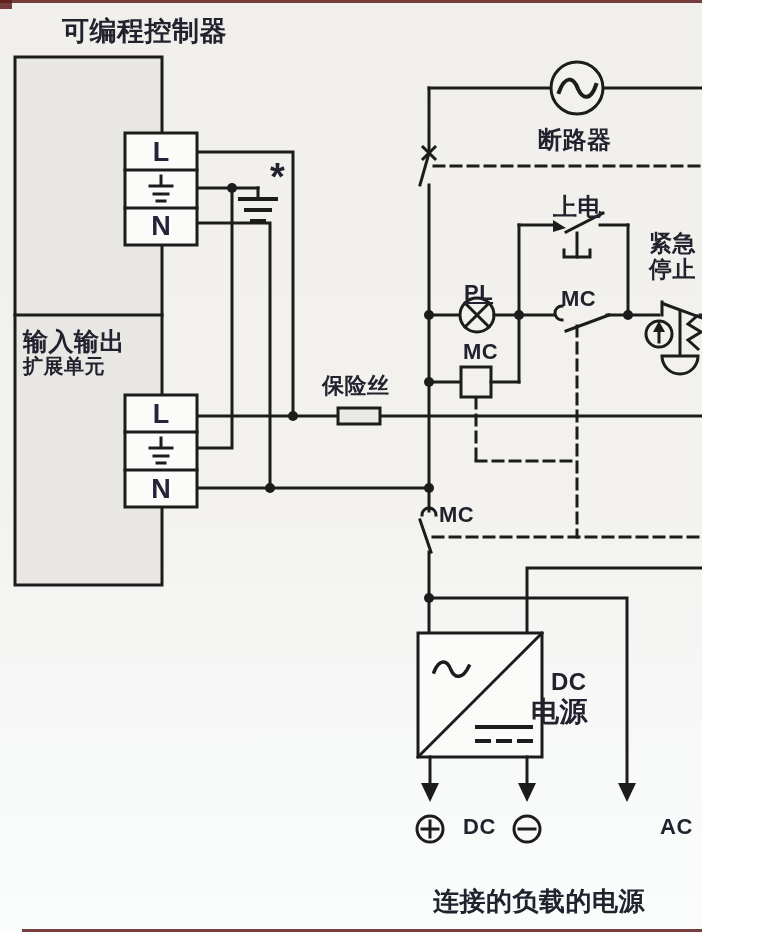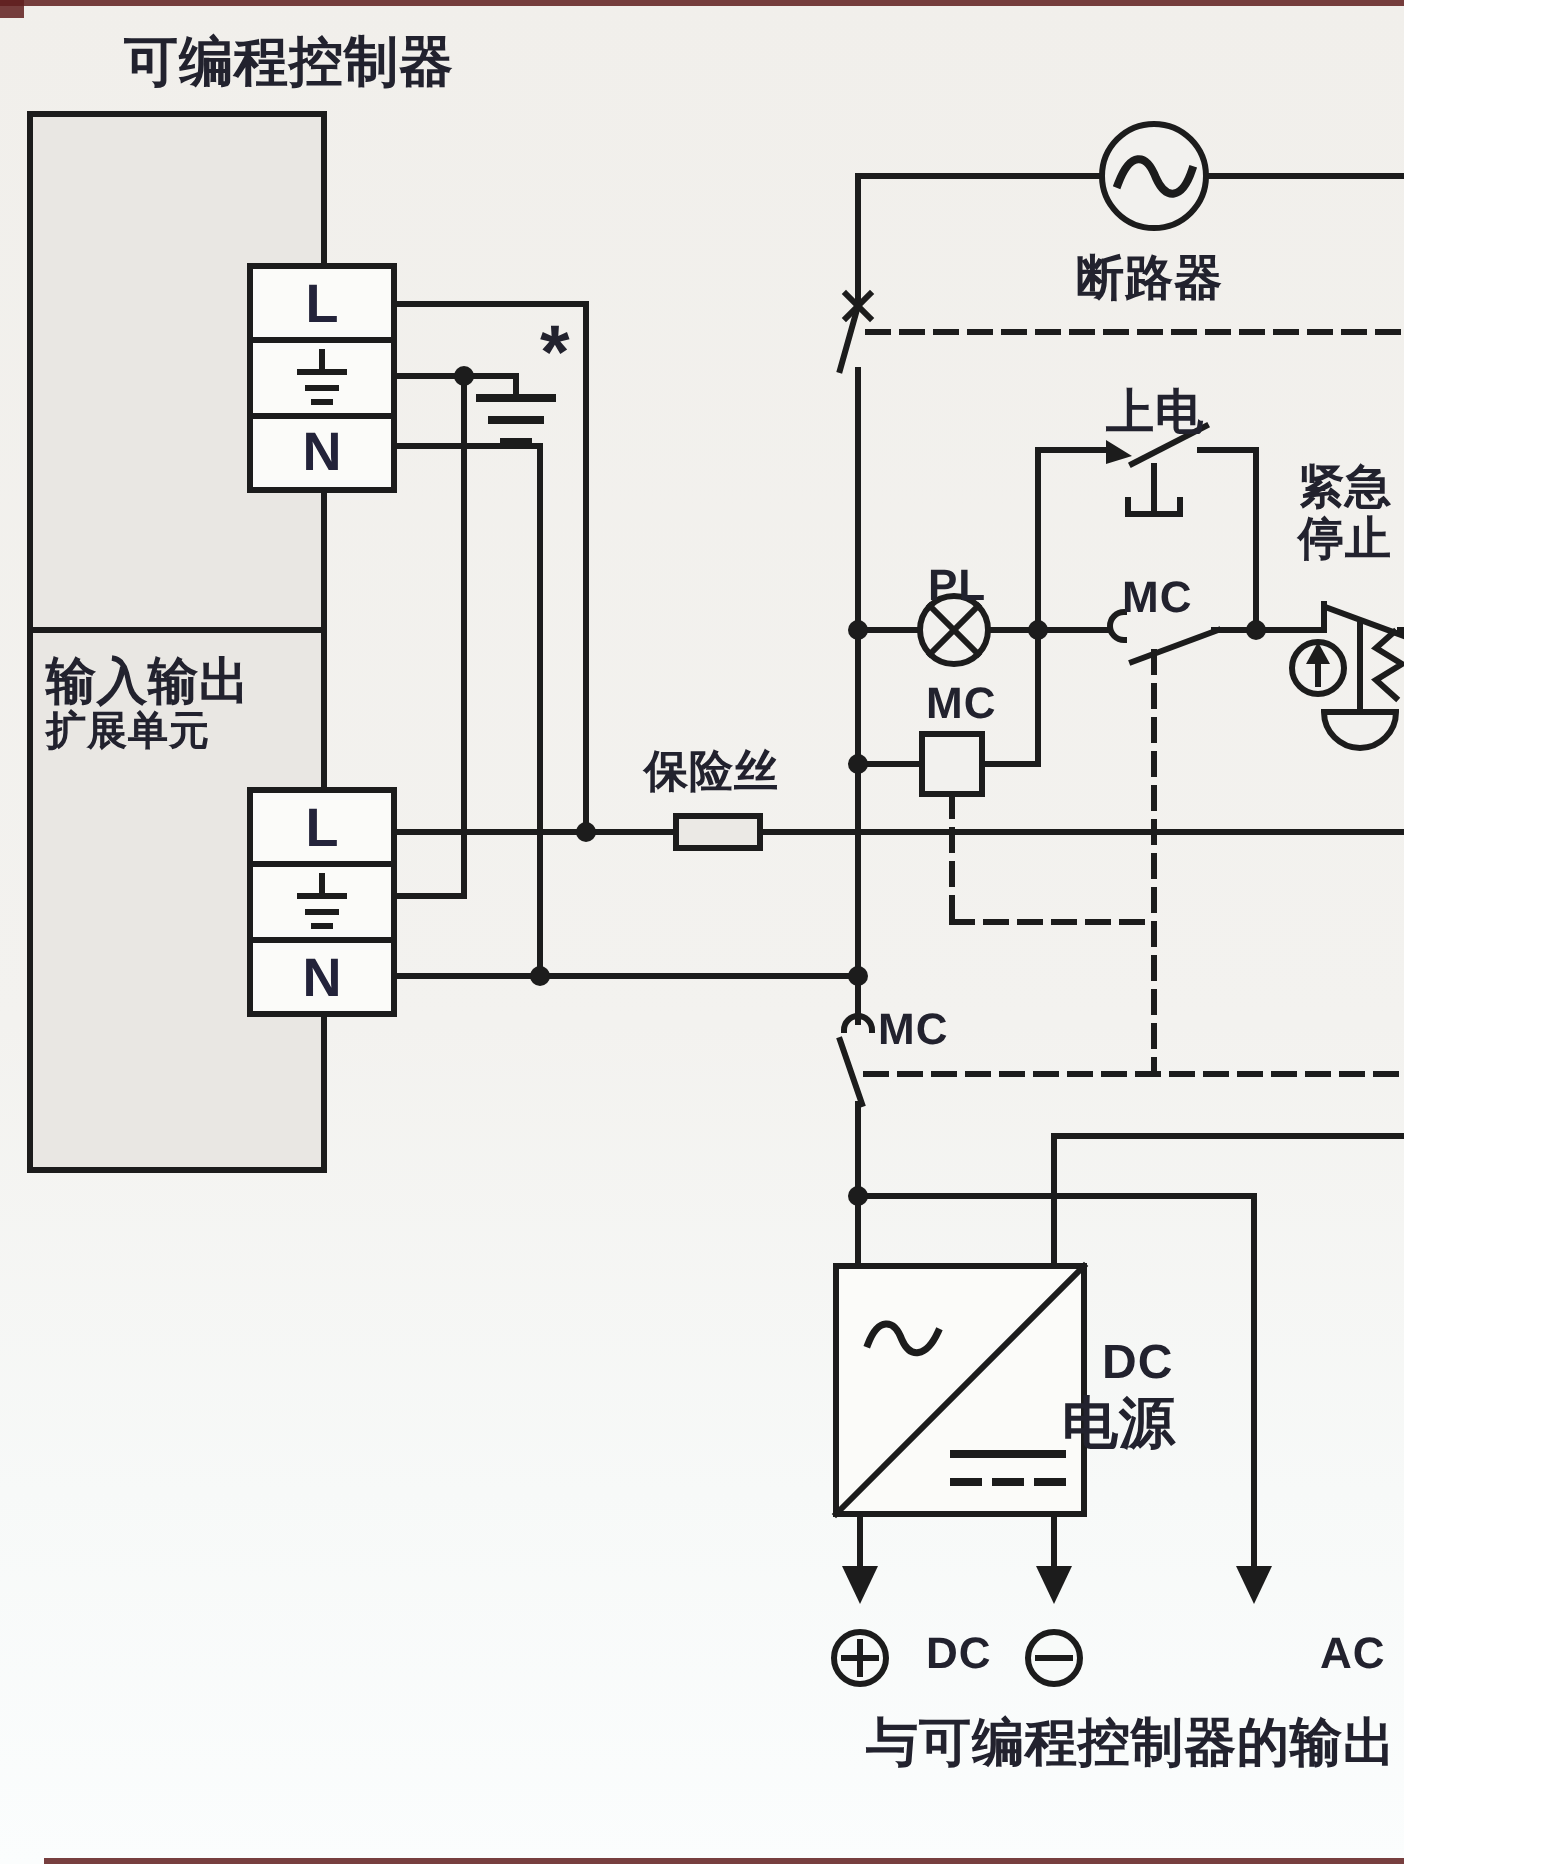--- a/index.html
+++ b/index.html
@@ -217,28 +217,28 @@
   <div class="cell-lbl" style="top:211px;">N</div>
   <div class="cell-lbl" style="top:399px;">L</div>
   <div class="cell-lbl" style="top:474px;">N</div>
 
   <div class="lbl" style="left:270px;top:158px;font-size:38px;">*</div>
 
   <div class="lbl" style="left:538px;top:127px;font-size:24px;">断路器</div>
   <div class="lbl" style="left:553px;top:194px;font-size:24px;">上电</div>
   <div class="lbl" style="left:649px;top:231px;font-size:23px;">紧急</div>
   <div class="lbl" style="left:649px;top:257px;font-size:23px;">停止</div>
-  <div class="lbl" style="left:464px;top:281px;font-size:22px;">PL</div>
+  <div class="lbl" style="left:464px;top:281px;font-size:22px;text-decoration:underline;">PL</div>
   <div class="lbl" style="left:561px;top:287px;font-size:22px;">MC</div>
   <div class="lbl" style="left:463px;top:340px;font-size:22px;">MC</div>
   <div class="lbl" style="left:322px;top:374px;font-size:22px;">保险丝</div>
   <div class="lbl" style="left:439px;top:503px;font-size:22px;">MC</div>
   <div class="lbl" style="left:731px;top:503px;font-size:22px;">MC</div>
 
   <div class="lbl" style="left:551px;top:669px;font-size:24px;">DC</div>
   <div class="lbl" style="left:531px;top:697px;font-size:28px;">电源</div>
 
   <div class="lbl" style="left:463px;top:815px;font-size:22px;">DC</div>
   <div class="lbl" style="left:660px;top:815px;font-size:22px;">AC</div>
 
-  <div class="lbl" style="left:433px;top:858px;font-size:26px;">与可编程控制器的输出</div>
+  <div class="lbl" style="left:433px;top:888px;font-size:26px;">连接的负载的电源</div>
 
 </div>
 
 </body></html>

